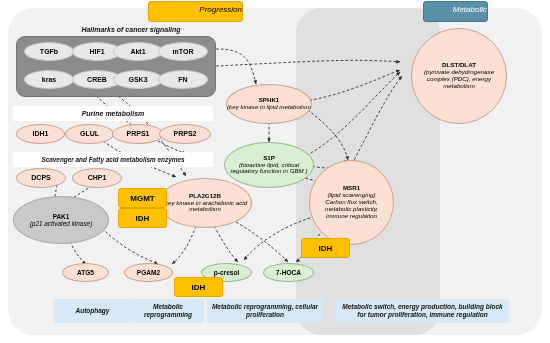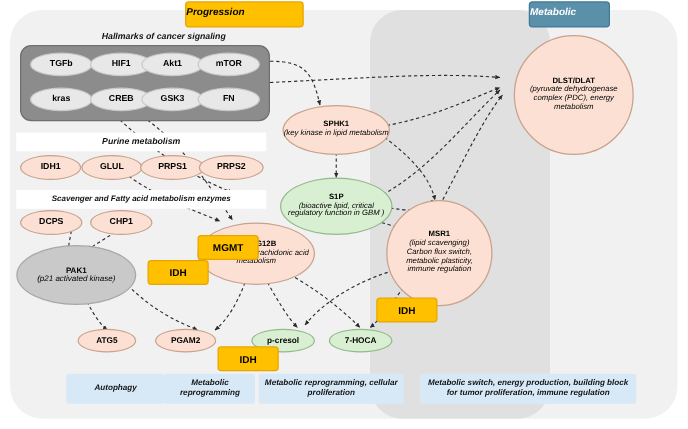--- a/index.html
+++ b/index.html
@@ -7,22 +7,22 @@
        font-family:"Liberation Sans","DejaVu Sans",sans-serif;}
   #stage{position:relative;width:550px;height:343px;}
 
   
   .panel-outer{position:absolute;left:8px;top:8px;width:534px;height:327px;
                background:#f1f1f1;border-radius:26px;}
   .panel-survival{position:absolute;left:296px;top:8px;width:144px;height:327px;
                   background:#e0e0e0;border-radius:26px;}
 
   
-  .badge{position:absolute;font-weight:bold;font-style:italic;color:#000;
-         text-align:left;border-radius:3px;line-height:1;}
+  .badge{position:absolute;font-weight:normal;font-style:italic;color:#000;
+         text-align:right;border-radius:3px;line-height:1;}
   .badge-progression{left:148px;top:1px;width:93px;height:15px;
         background:#ffc000;border:1px solid #e8a500;font-size:8px;padding-top:4px;}
   .badge-survival{left:423px;top:1px;width:63px;height:15px;
         background:#5b90ab;border:1px solid #3f7a97;color:#ffffff;
         font-size:8px;padding-top:4px;}
 
   
   .hallmark-title{position:absolute;left:56px;top:26px;width:150px;
         font-size:7px;font-weight:bold;font-style:italic;color:#111;
         text-align:center;}
@@ -223,21 +223,21 @@
     </div>
 
   <div class="node n-green" style="left:201px;top:263px;width:51px;height:19px;">
     <span class="lbl name" style="font-size:6.6px;">p-cresol</span>
     </div>
 
   <div class="node n-green" style="left:263px;top:263px;width:51px;height:19px;">
     <span class="lbl name" style="font-size:6.6px;">7-HOCA</span>
     </div>
 
-  <div class="tag" style="left:118px;top:188px;width:47px;height:18px;margin-left:40px;">MGMT</div>
+  <div class="tag" style="left:118px;top:188px;width:47px;height:18px;">MGMT</div>
   <div class="tag" style="left:118px;top:208px;width:47px;height:18px;">IDH</div>
   <div class="tag" style="left:174px;top:277px;width:47px;height:18px;">IDH</div>
   <div class="tag" style="left:301px;top:238px;width:47px;height:18px;">IDH</div>
 
   <div class="outcome" style="left:53px;top:299px;width:79px;height:24px;">Autophagy</div>
   <div class="outcome" style="left:132px;top:299px;width:72px;height:24px;">Metabolic reprogramming</div>
   <div class="outcome" style="left:207px;top:299px;width:116px;height:24px;">Metabolic reprogramming, cellular proliferation</div>
   <div class="outcome" style="left:336px;top:299px;width:173px;height:24px;">Metabolic switch, energy production, building block for tumor proliferation, immune regulation</div>
 
   <div class="badge badge-progression">Progression</div>

